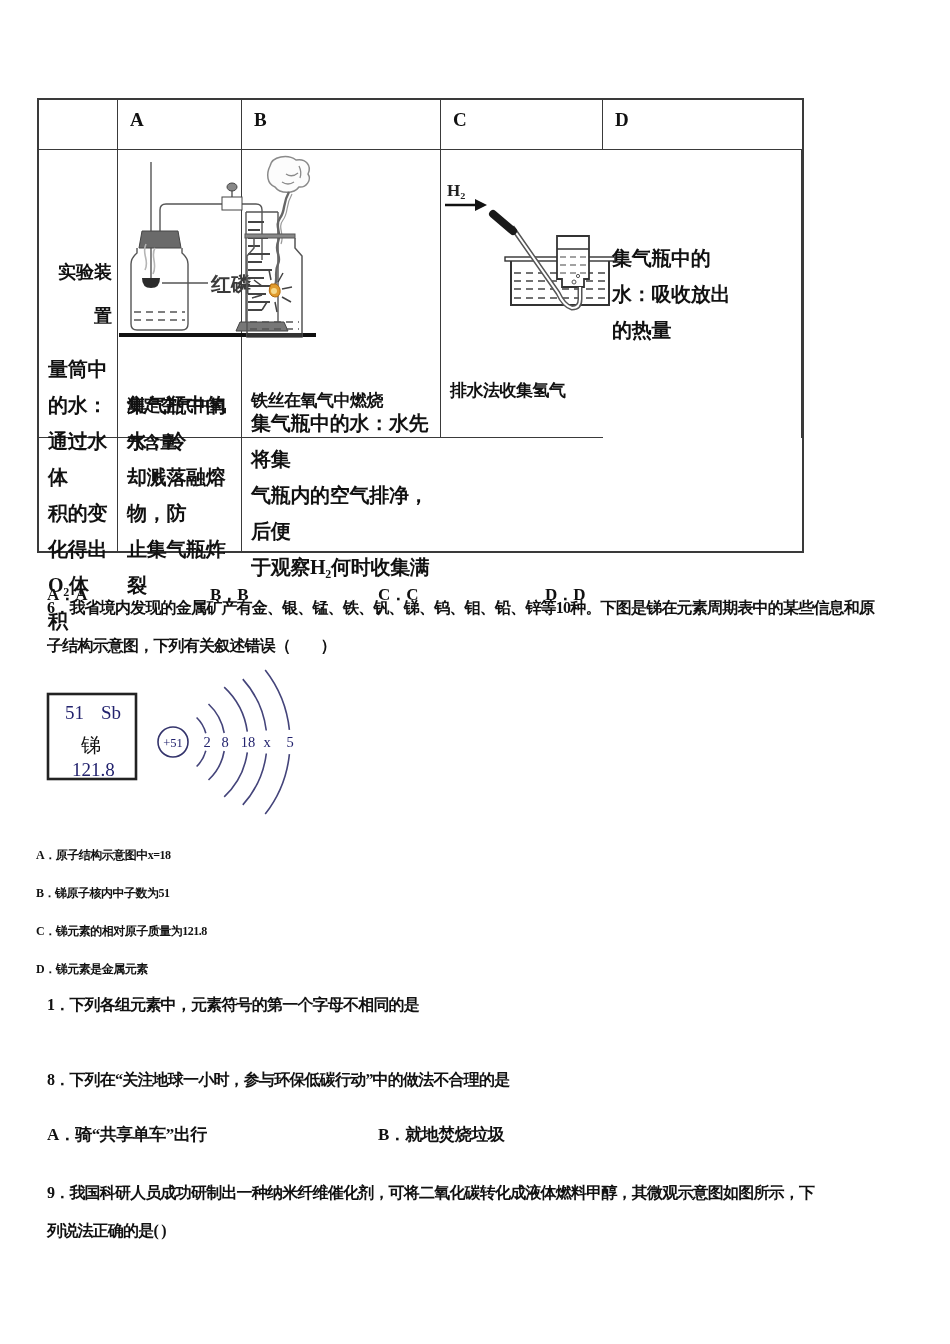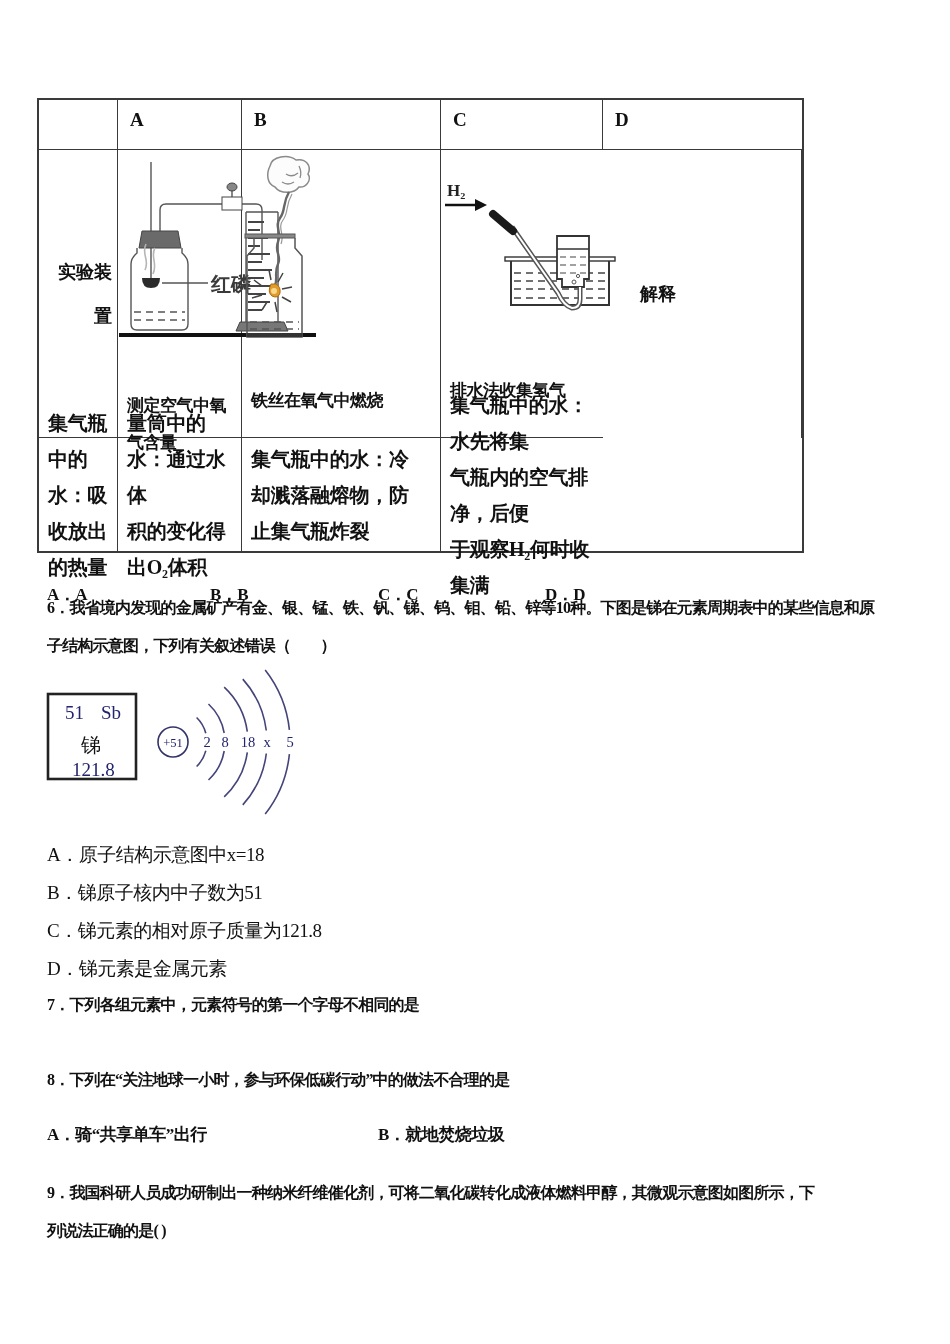--- a/index.html
+++ b/index.html
@@ -19,21 +19,21 @@
   .caption{position:absolute;left:9px;right:4px;font-size:17px;line-height:37px;
            letter-spacing:-0.5px;white-space:pre-line;font-weight:bold;}
   .explain{display:flex;flex-direction:column;justify-content:center;height:100%;
            font-size:20px;line-height:36px;letter-spacing:-0.3px;padding:0 9px;
            white-space:pre-line;font-weight:bold;}
   .diagram{position:absolute;left:0;top:2px;}
   
   .ansitem,.optitem{position:absolute;white-space:nowrap;font-size:17px;font-weight:bold;letter-spacing:-0.5px;margin-top:24px;}
   .para{position:absolute;left:47px;width:890px;font-size:16px;font-weight:bold;
         letter-spacing:-0.8px;line-height:38px;white-space:pre-line;}
-  .optblock{position:absolute;left:47px;font-size:19px;font-weight:normal;
+  .optblock{position:absolute;left:36px;font-size:12px;font-weight:bold;
             line-height:38px;letter-spacing:-0.5px;}
   .optrow{position:absolute;left:47px;height:24px;width:880px;}
   svg text{font-family:"Liberation Serif","DejaVu Serif",serif;}
 </style>
 </head>
 <body>
 
 <div class="page">
 
   <div class="qtable">
@@ -115,23 +115,20 @@
         </g>
         <path d="M71 75 L117 141 Q123 154 131 156 Q139 156 139 147 L139 135" stroke="#555" stroke-width="5" fill="none"></path>
         <path d="M71 75 L117 141 Q123 154 131 156 Q139 156 139 147 L139 135" stroke="#fff" stroke-width="2" fill="none"></path>
         <line x1="52" y1="62" x2="72" y2="79" stroke="#1a1a1a" stroke-width="8" stroke-linecap="round"></line>
         <circle cx="133" cy="130" r="2" stroke="#555" fill="none"></circle>
         <circle cx="137" cy="124" r="1.6" stroke="#555" fill="none"></circle>
       </svg>
       <div class="caption" style="top:222px">排水法收集氢气</div>
     </div>
 
-    <div class="cell rowlabel last-row">
-      <div class="inner">解释</div>
-    </div>
     <div class="cell last-row">
       <div class="explain">集气瓶中的
 水：吸收放出
 的热量</div>
     </div>
     <div class="cell last-row">
       <div class="explain">量筒中的水：通过水体
 积的变化得出O₂体积</div>
     </div>
     <div class="cell last-row">
@@ -184,21 +181,21 @@
     </g>
   </svg>
 
   <div class="optblock" style="top:836px">
     <div>A．原子结构示意图中x=18</div>
     <div>B．锑原子核内中子数为51</div>
     <div>C．锑元素的相对原子质量为121.8</div>
     <div>D．锑元素是金属元素</div>
   </div>
 
-  <div class="para" style="top:986px">7．下列各组元素中，元素符号的第一个字母不相同的是</div>
+  <div class="para" style="top:986px">1．下列各组元素中，元素符号的第一个字母不相同的是</div>
 
   <div class="para" style="top:1061px">8．下列在“关注地球一小时，参与环保低碳行动”中的做法不合理的是</div>
   <div class="optrow" style="top:1099px">
     <span class="optitem" style="left:0px">A．骑“共享单车”出行</span>
     <span class="optitem" style="left:331px">B．就地焚烧垃圾</span>
   </div>
 
   <div class="para" style="top:1174px">9．我国科研人员成功研制出一种纳米纤维催化剂，可将二氧化碳转化成液体燃料甲醇，其微观示意图如图所示，下
 列说法正确的是( )</div>
 

